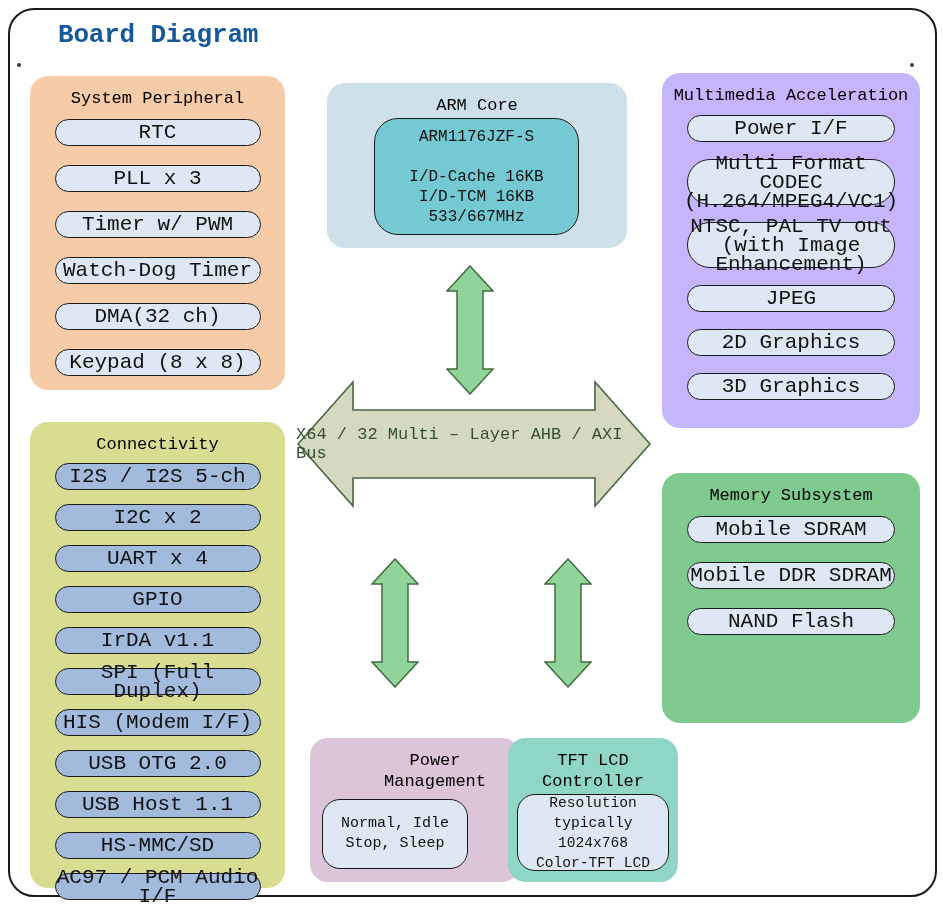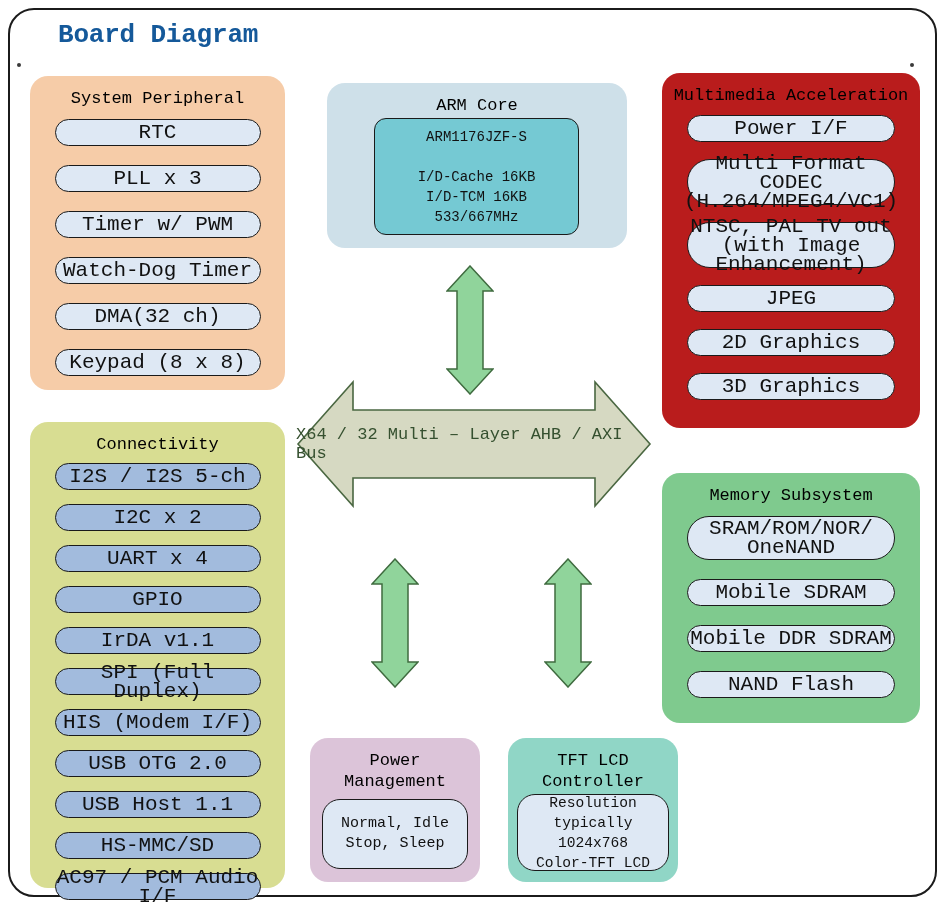--- a/index.html
+++ b/index.html
@@ -29,39 +29,39 @@
     box-sizing:border-box;width:206px;height:27px;border:1.4px solid #1a1a1a;
     border-radius:24px;display:flex;align-items:center;justify-content:center;
     font-size:21px;line-height:19px;text-align:center;white-space:pre-line;
     background:#DEE8F4;flex:0 0 auto;
   }
   .pill2{height:46px;}
 
   .sp  {left:30px; top:76px; width:255px;height:314px;background:#F6CCA8;}
   .conn{left:30px; top:422px;width:255px;height:466px;background:#D8DD92;}
   .arm {left:327px;top:83px; width:300px;height:165px;background:#CEE0E9;}
-  .mm  {left:662px;top:73px; width:258px;height:355px;background:#b91c1c;}
+  .mm  {left:662px;top:73px; width:258px;height:355px;background:#c4b5fd;}
   .mem {left:662px;top:473px;width:258px;height:250px;background:#7FCA8E;}
-  .pwr {left:310px;top:738px;width:170px;height:144px;background:#DCC4D9;}
+  .pwr {left:310px;top:738px;width:170px;height:144px;background:#DCC4D9;padding-left:40px;}
   .tft {left:508px;top:738px;width:170px;height:144px;background:#90D6C6;}
 
   .sp   .pills{margin-top:10px;gap:19px;}
   .conn .pills{margin-top:8px;gap:14px;}
   .conn .pill{background:#A2BBDD;}
   .mm   .pills{margin-top:9px;gap:17px;}
   .mm   .pill{width:208px;}
   .mem  .pills{margin-top:10px;gap:19px;}
   .mem  .pill{width:208px;}
   .mem  .pill2{height:44px;}
 
   .arm-chip{
     box-sizing:border-box;position:absolute;left:47px;top:35px;width:205px;height:117px;
-    background:#75C9D3;border:1.4px solid #1a1a1a;border-radius:12px;
+    background:#75C9D3;border:1.4px solid #1a1a1a;border-radius:24px;
     display:flex;align-items:center;justify-content:center;text-align:center;
-    font-size:14px;line-height:20px;white-space:pre-line;
+    font-size:16px;line-height:20px;white-space:pre-line;
   }
   .inner-box{
     box-sizing:border-box;position:absolute;background:#DEE8F4;border:1.4px solid #1a1a1a;
     border-radius:18px;display:flex;align-items:center;justify-content:center;
     text-align:center;font-size:15px;line-height:20px;white-space:pre-line;
   }
   .pwr .inner-box{left:12px;top:61px;width:146px;height:70px;}
   .tft .inner-box{left:9px; top:56px;width:152px;height:77px;font-size:14.6px;}
 
   .bus-arrow{position:absolute;left:296px;top:380px;}
@@ -132,22 +132,20 @@
       <div class="pill">USB OTG 2.0</div>
       <div class="pill">USB Host 1.1</div>
       <div class="pill">HS-MMC/SD</div>
       <div class="pill">AC97 / PCM Audio I/F</div>
     </div>
   </div>
 
   <div class="panel mem">
     <div class="panel-title">Memory Subsystem</div>
     <div class="pills">
-      <div class="pill pill2">SRAM/ROM/NOR/
-OneNAND</div>
       <div class="pill">Mobile SDRAM</div>
       <div class="pill">Mobile DDR SDRAM</div>
       <div class="pill">NAND Flash</div>
     </div>
   </div>
 
   <div class="panel pwr">
     <div class="panel-title">Power
 Management</div>
     <div class="inner-box">Normal, Idle

